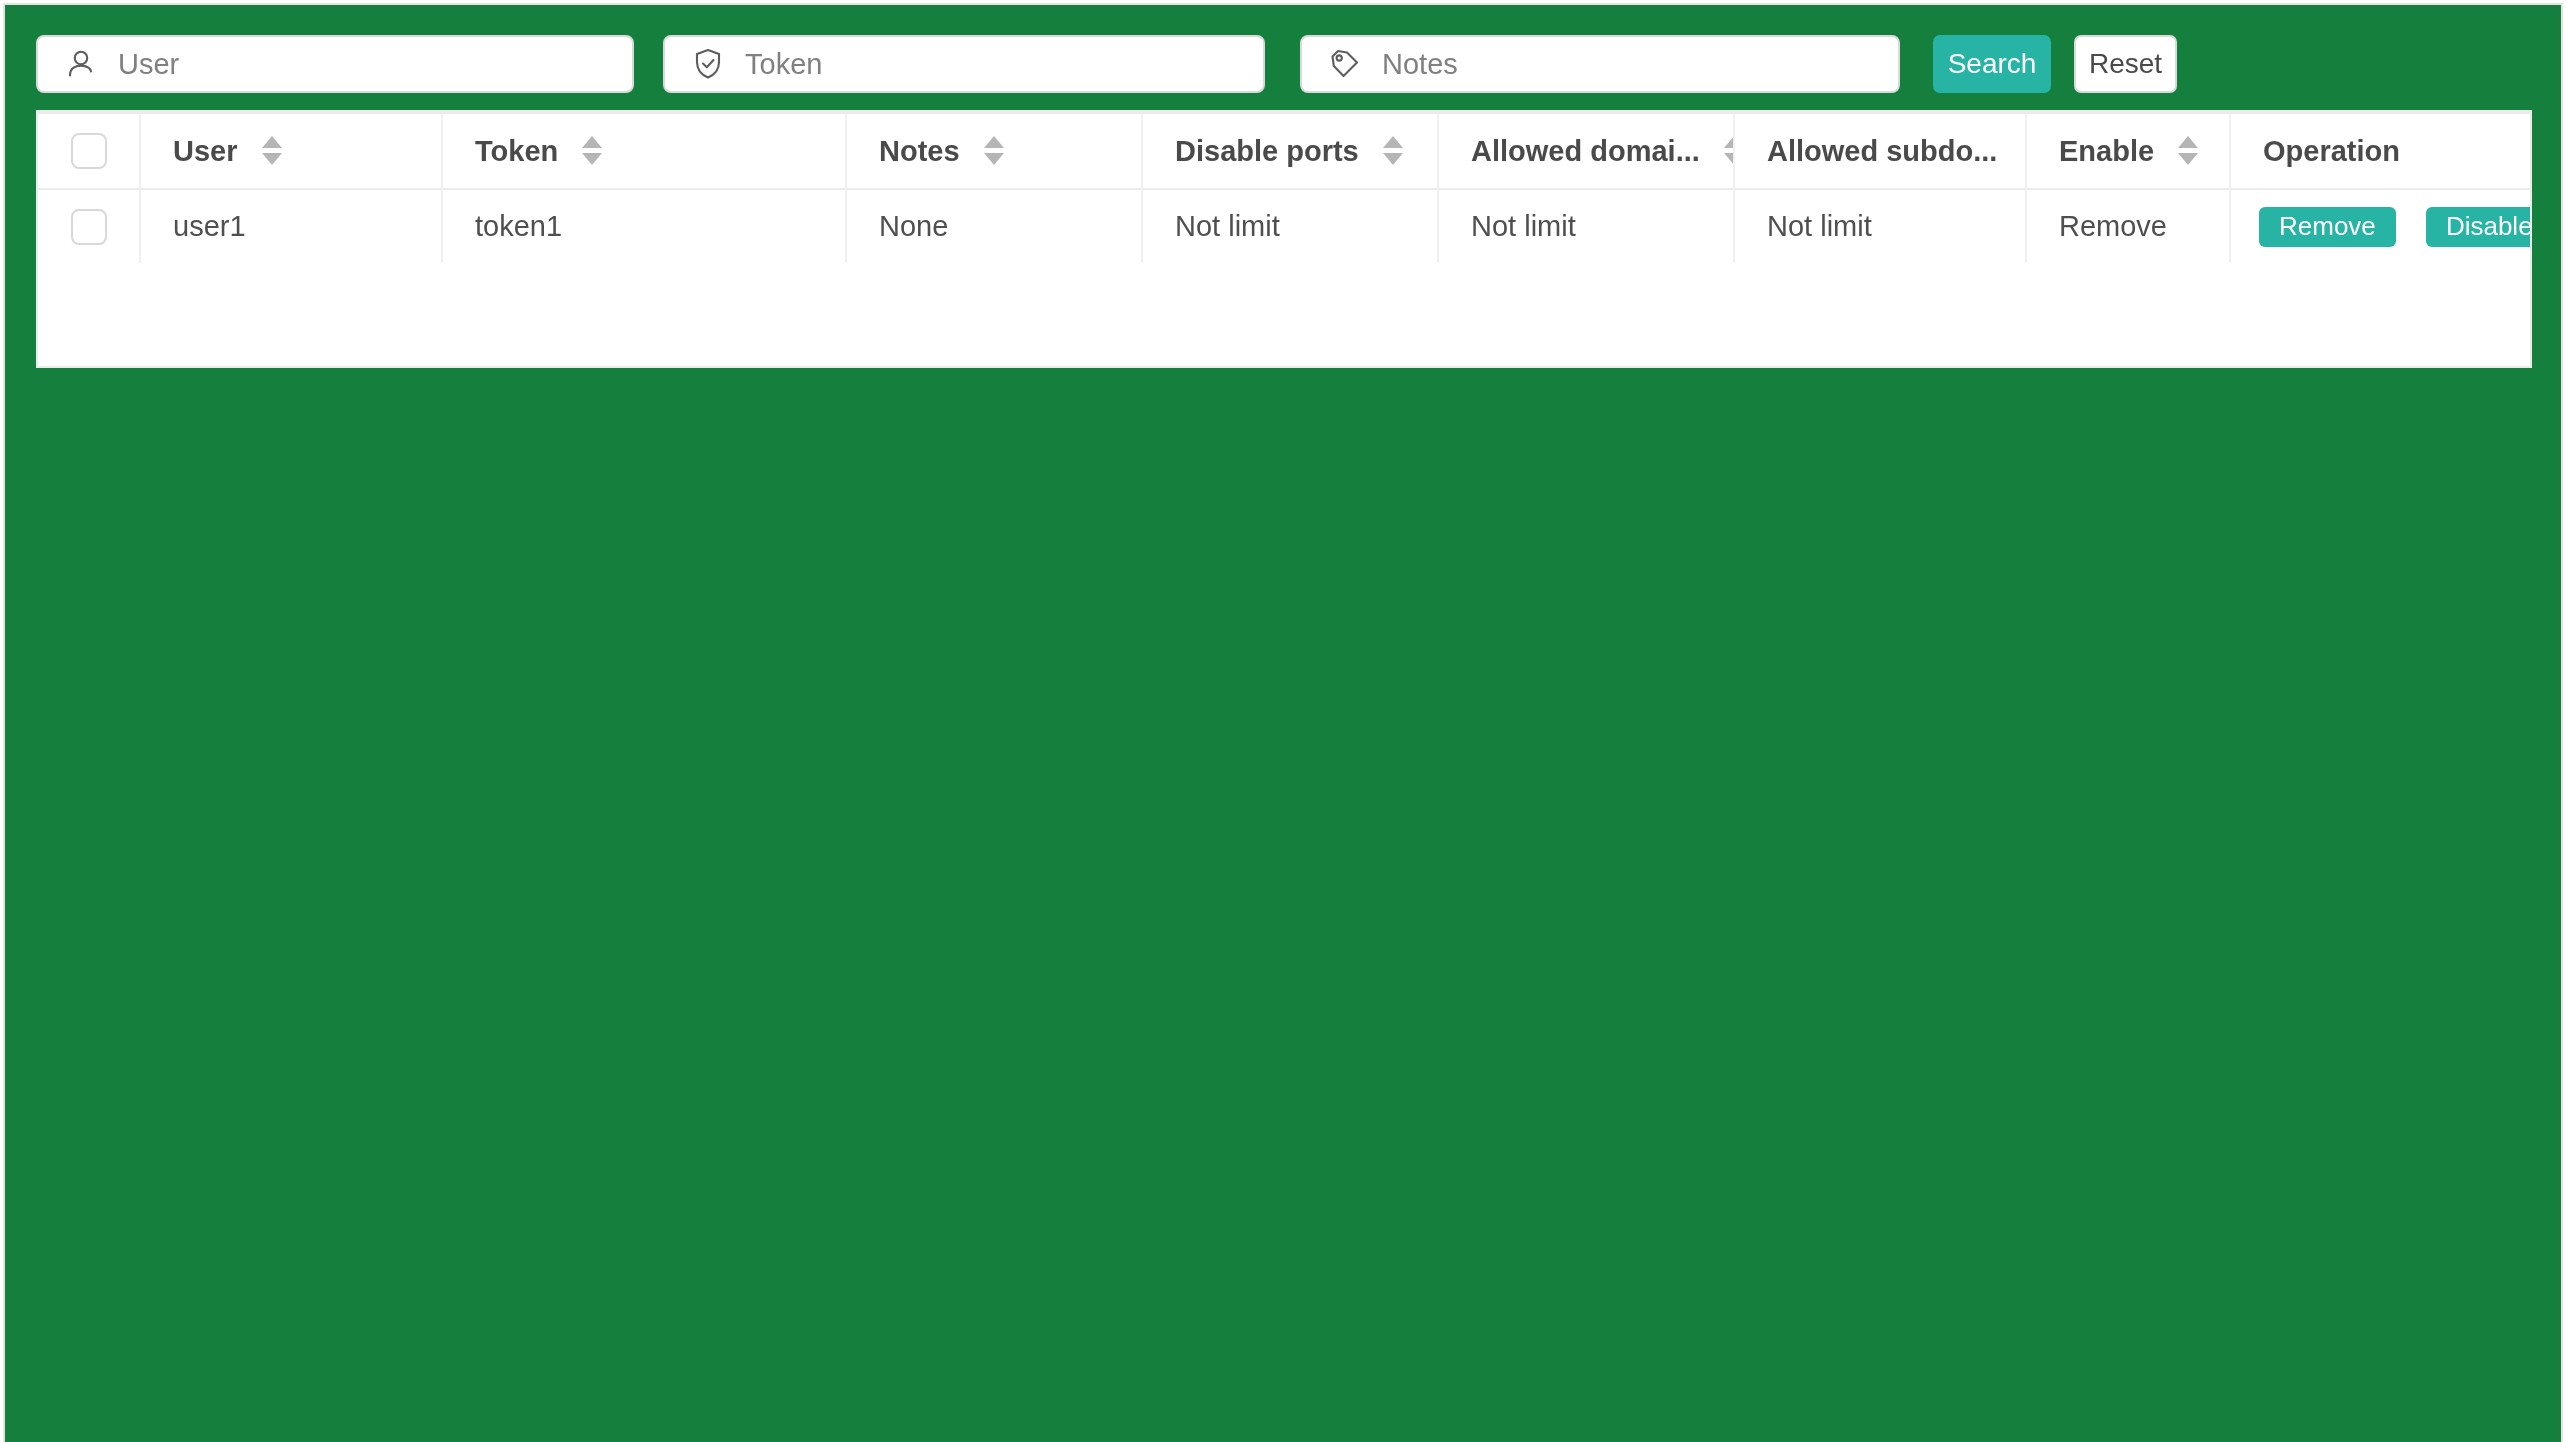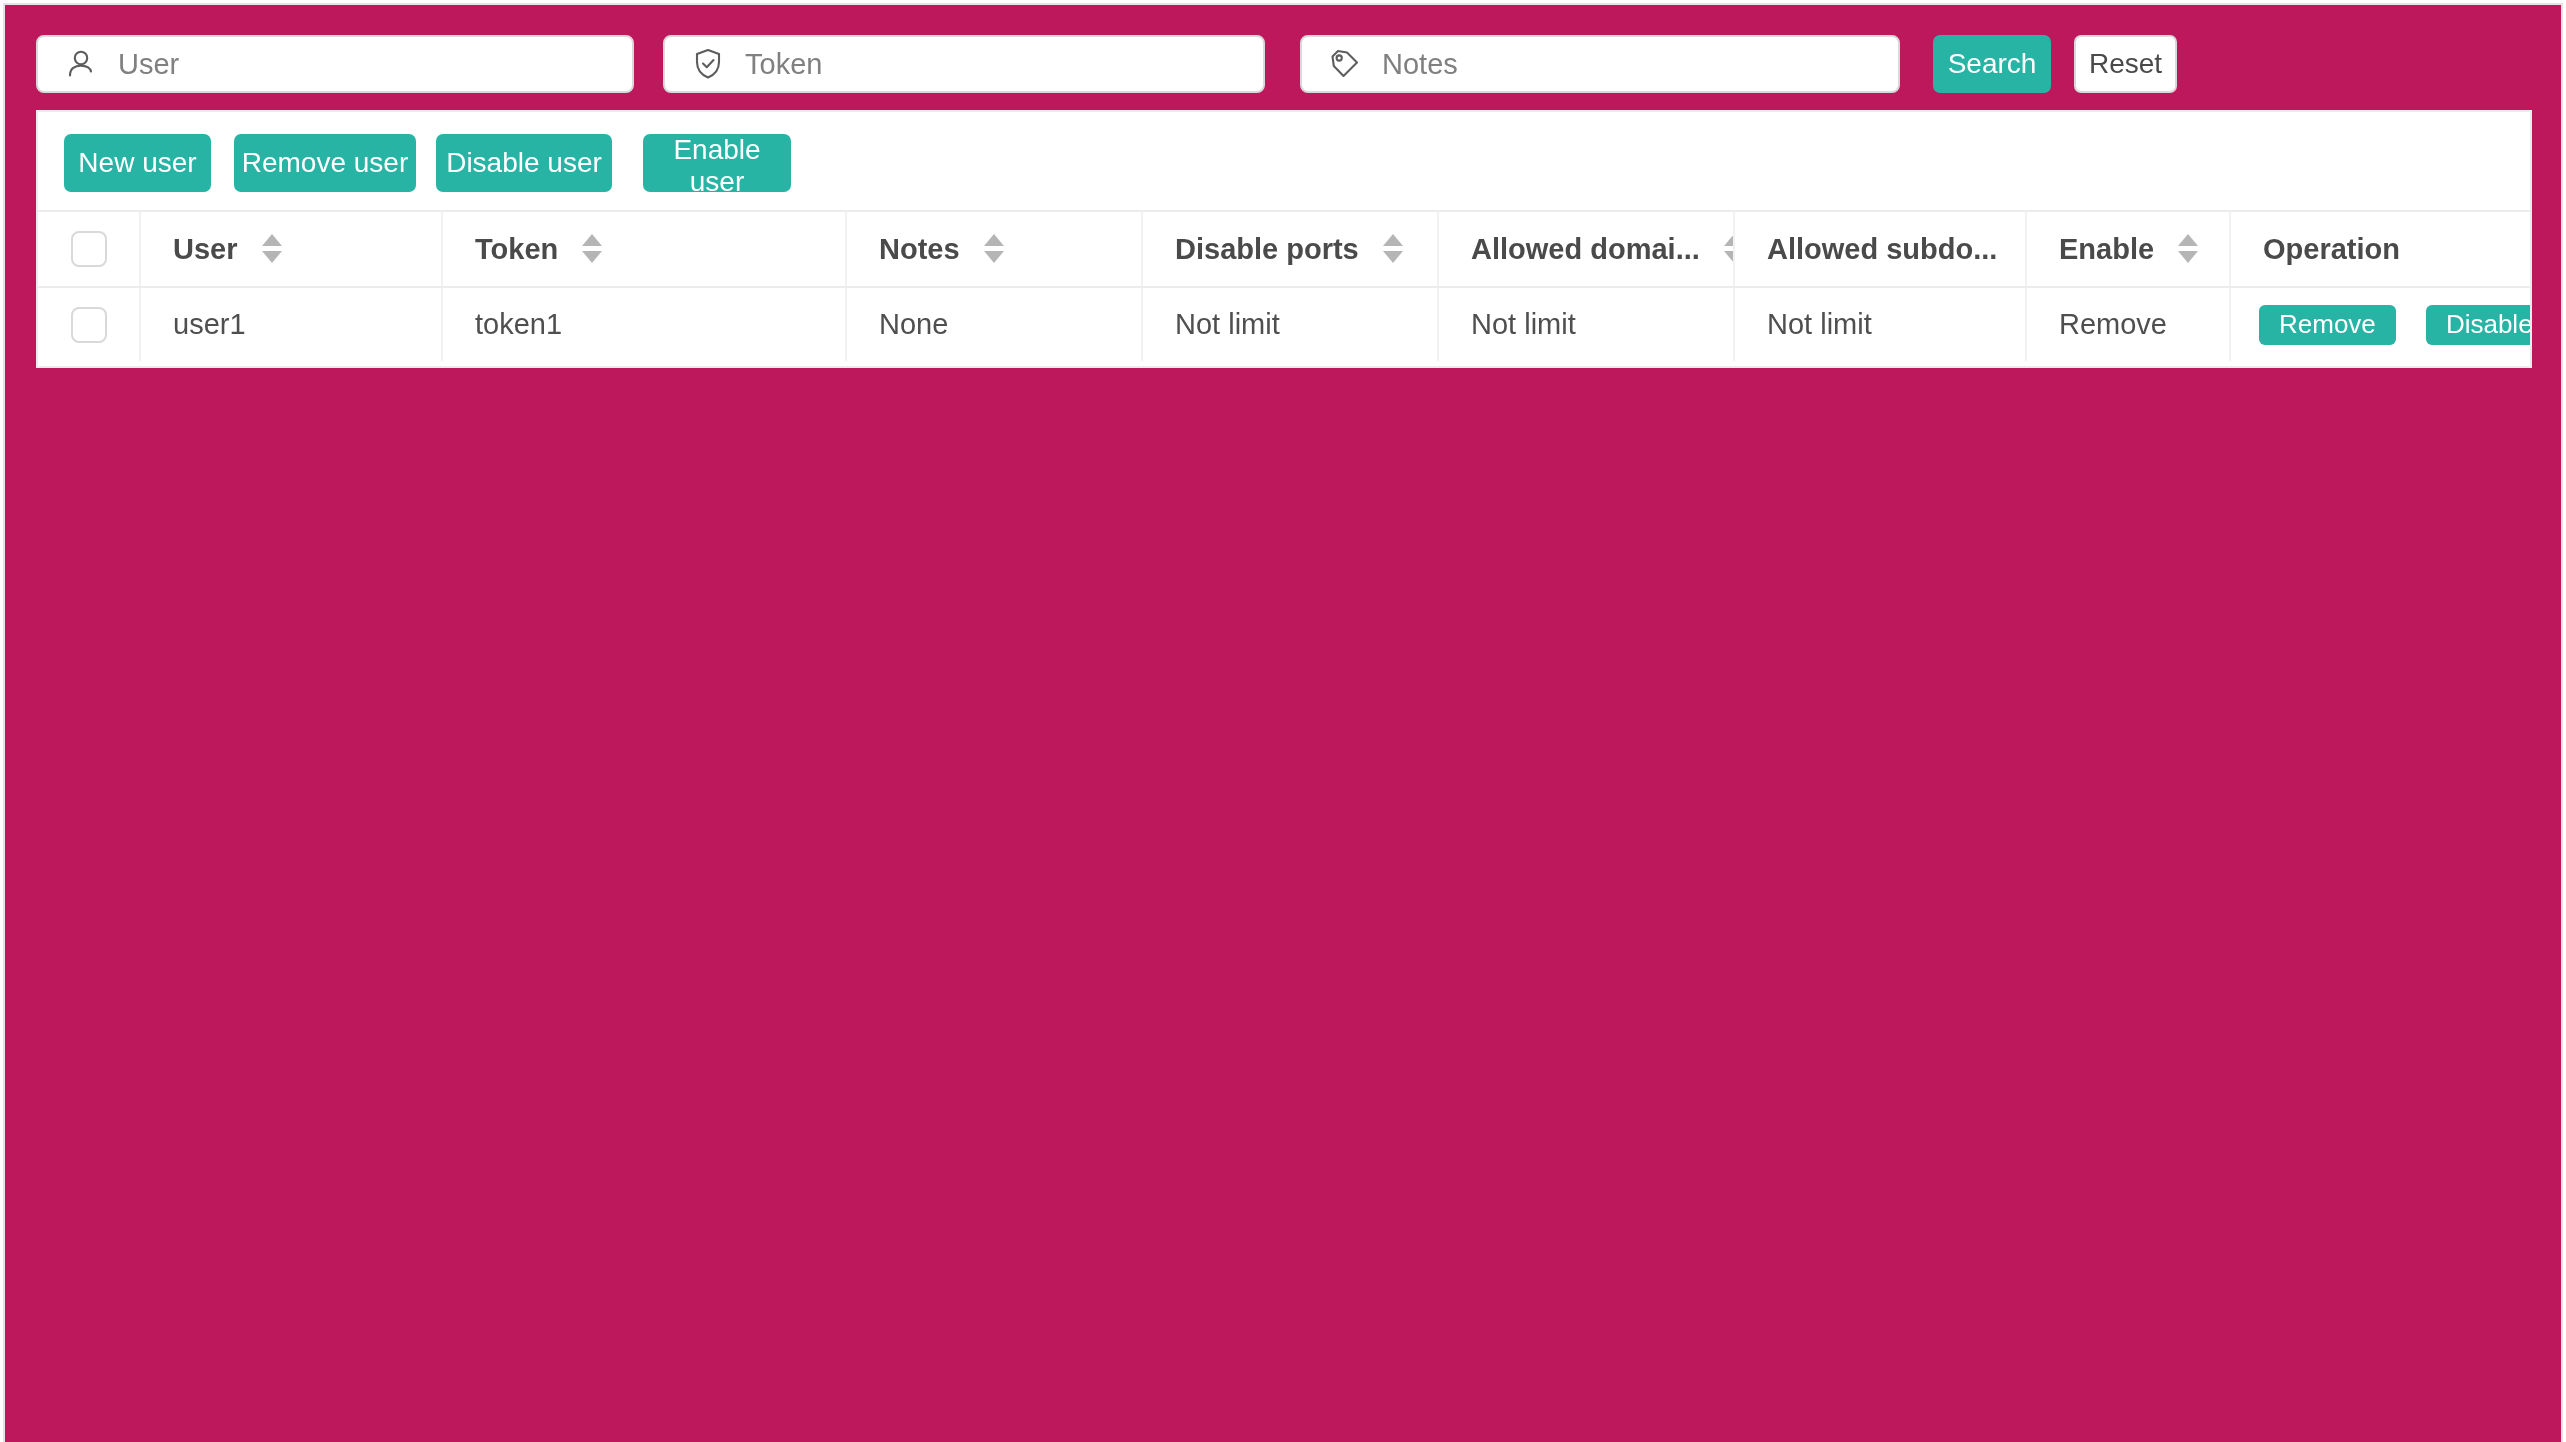--- a/index.html
+++ b/index.html
@@ -8,21 +8,21 @@
     font-family: "Liberation Sans", sans-serif;
     position: relative;
     overflow: hidden;
     color: #4f4f4f;
   }
   .page {
     position: absolute;
     left: 3px; top: 3px; right: 3px; bottom: 0px;
     border: 2px solid #e3e3e3;
     border-bottom: none;
-    background: #be185d;
+    background: #15803d;
   }
 
   
   .search-field {
     position: absolute;
     top: 30px;
     height: 58px;
     border: 2px solid #d9d9d9;
     border-radius: 8px;
     background: #fff;
@@ -204,26 +204,20 @@
       </svg>
     </span>
     <input type="text" placeholder="Notes" style="">
   </div>
 
   <button class="btn btn-primary" style="left:1928px; width:118px;">Search</button>
   <button class="btn btn-default" style="left:2069px; width:103px;">Reset</button>
 
   <div class="panel" style="left:31px; top:105px;">
 
-    <div class="toolbar">
-      <button class="tbtn" style="left:26px; width:147px;">New user</button>
-      <button class="tbtn" style="left:196px; width:182px;">Remove user</button>
-      <button class="tbtn" style="left:398px; width:176px;">Disable user</button>
-      <button class="tbtn" style="left:605px; width:148px;">Enable user</button>
-    </div>
 
     <table>
       <colgroup>
         <col style="width:102px">
         <col style="width:302px">
         <col style="width:404px">
         <col style="width:296px">
         <col style="width:296px">
         <col style="width:296px">
         <col style="width:292px">

